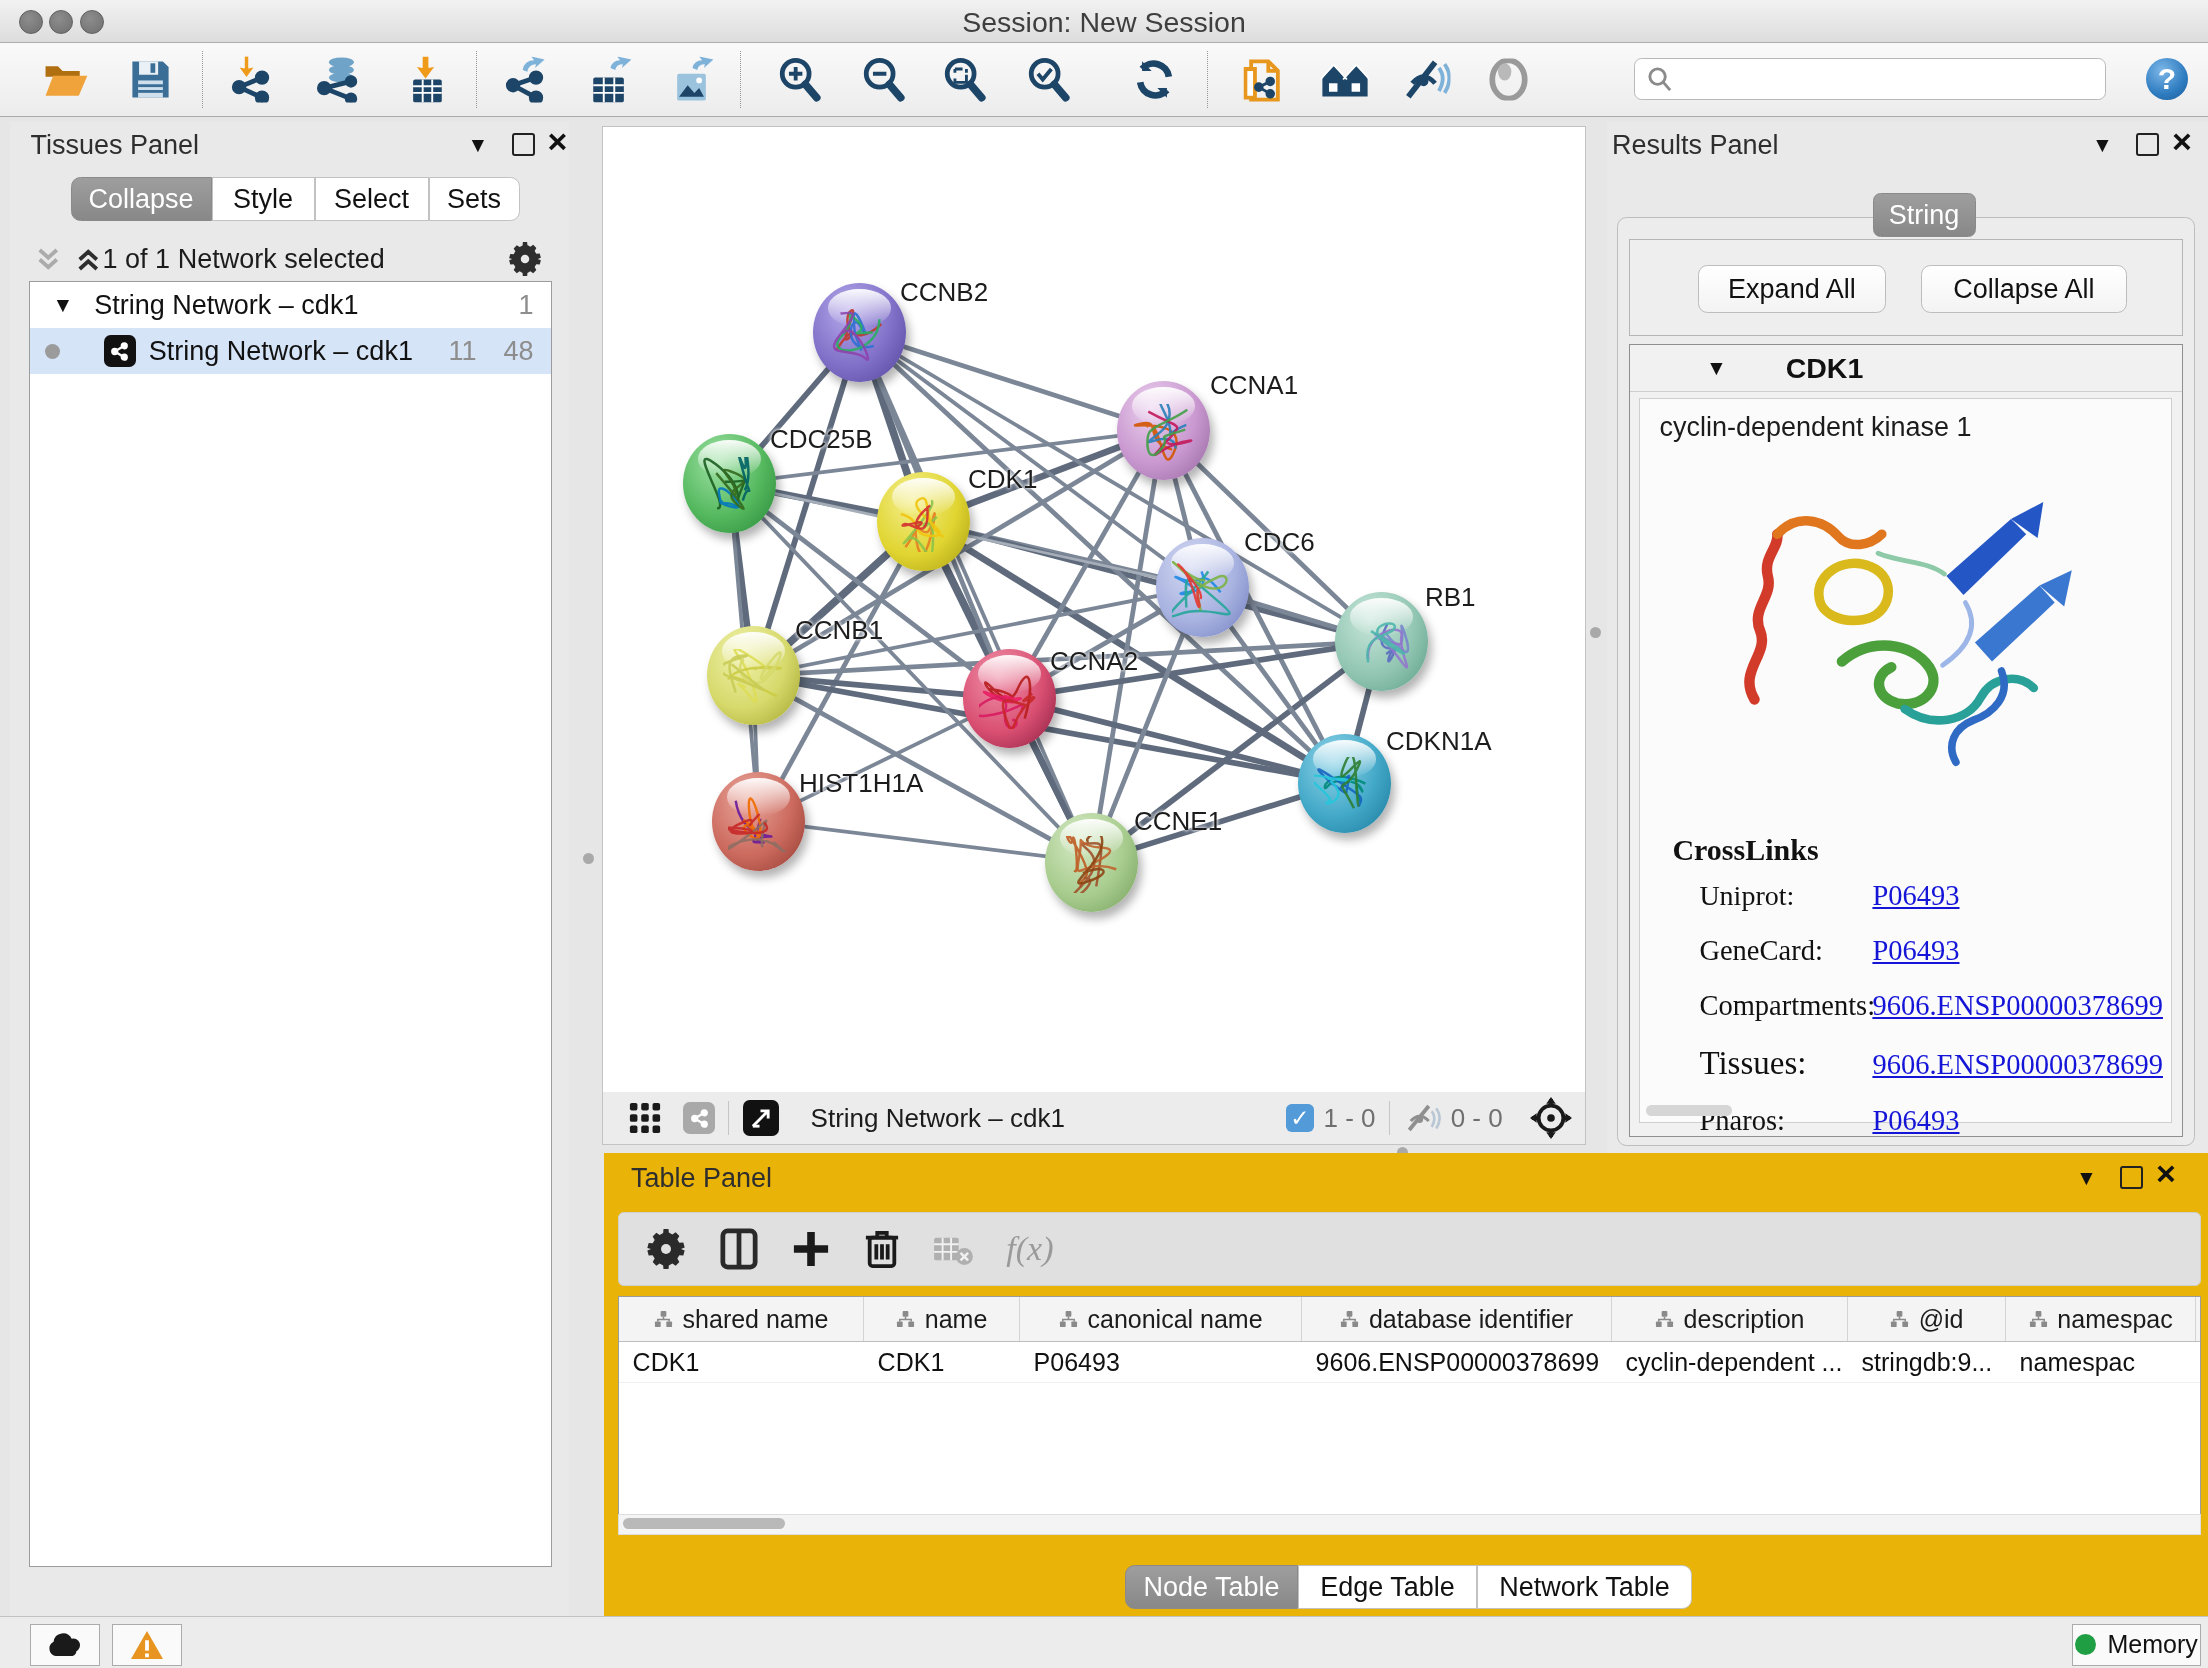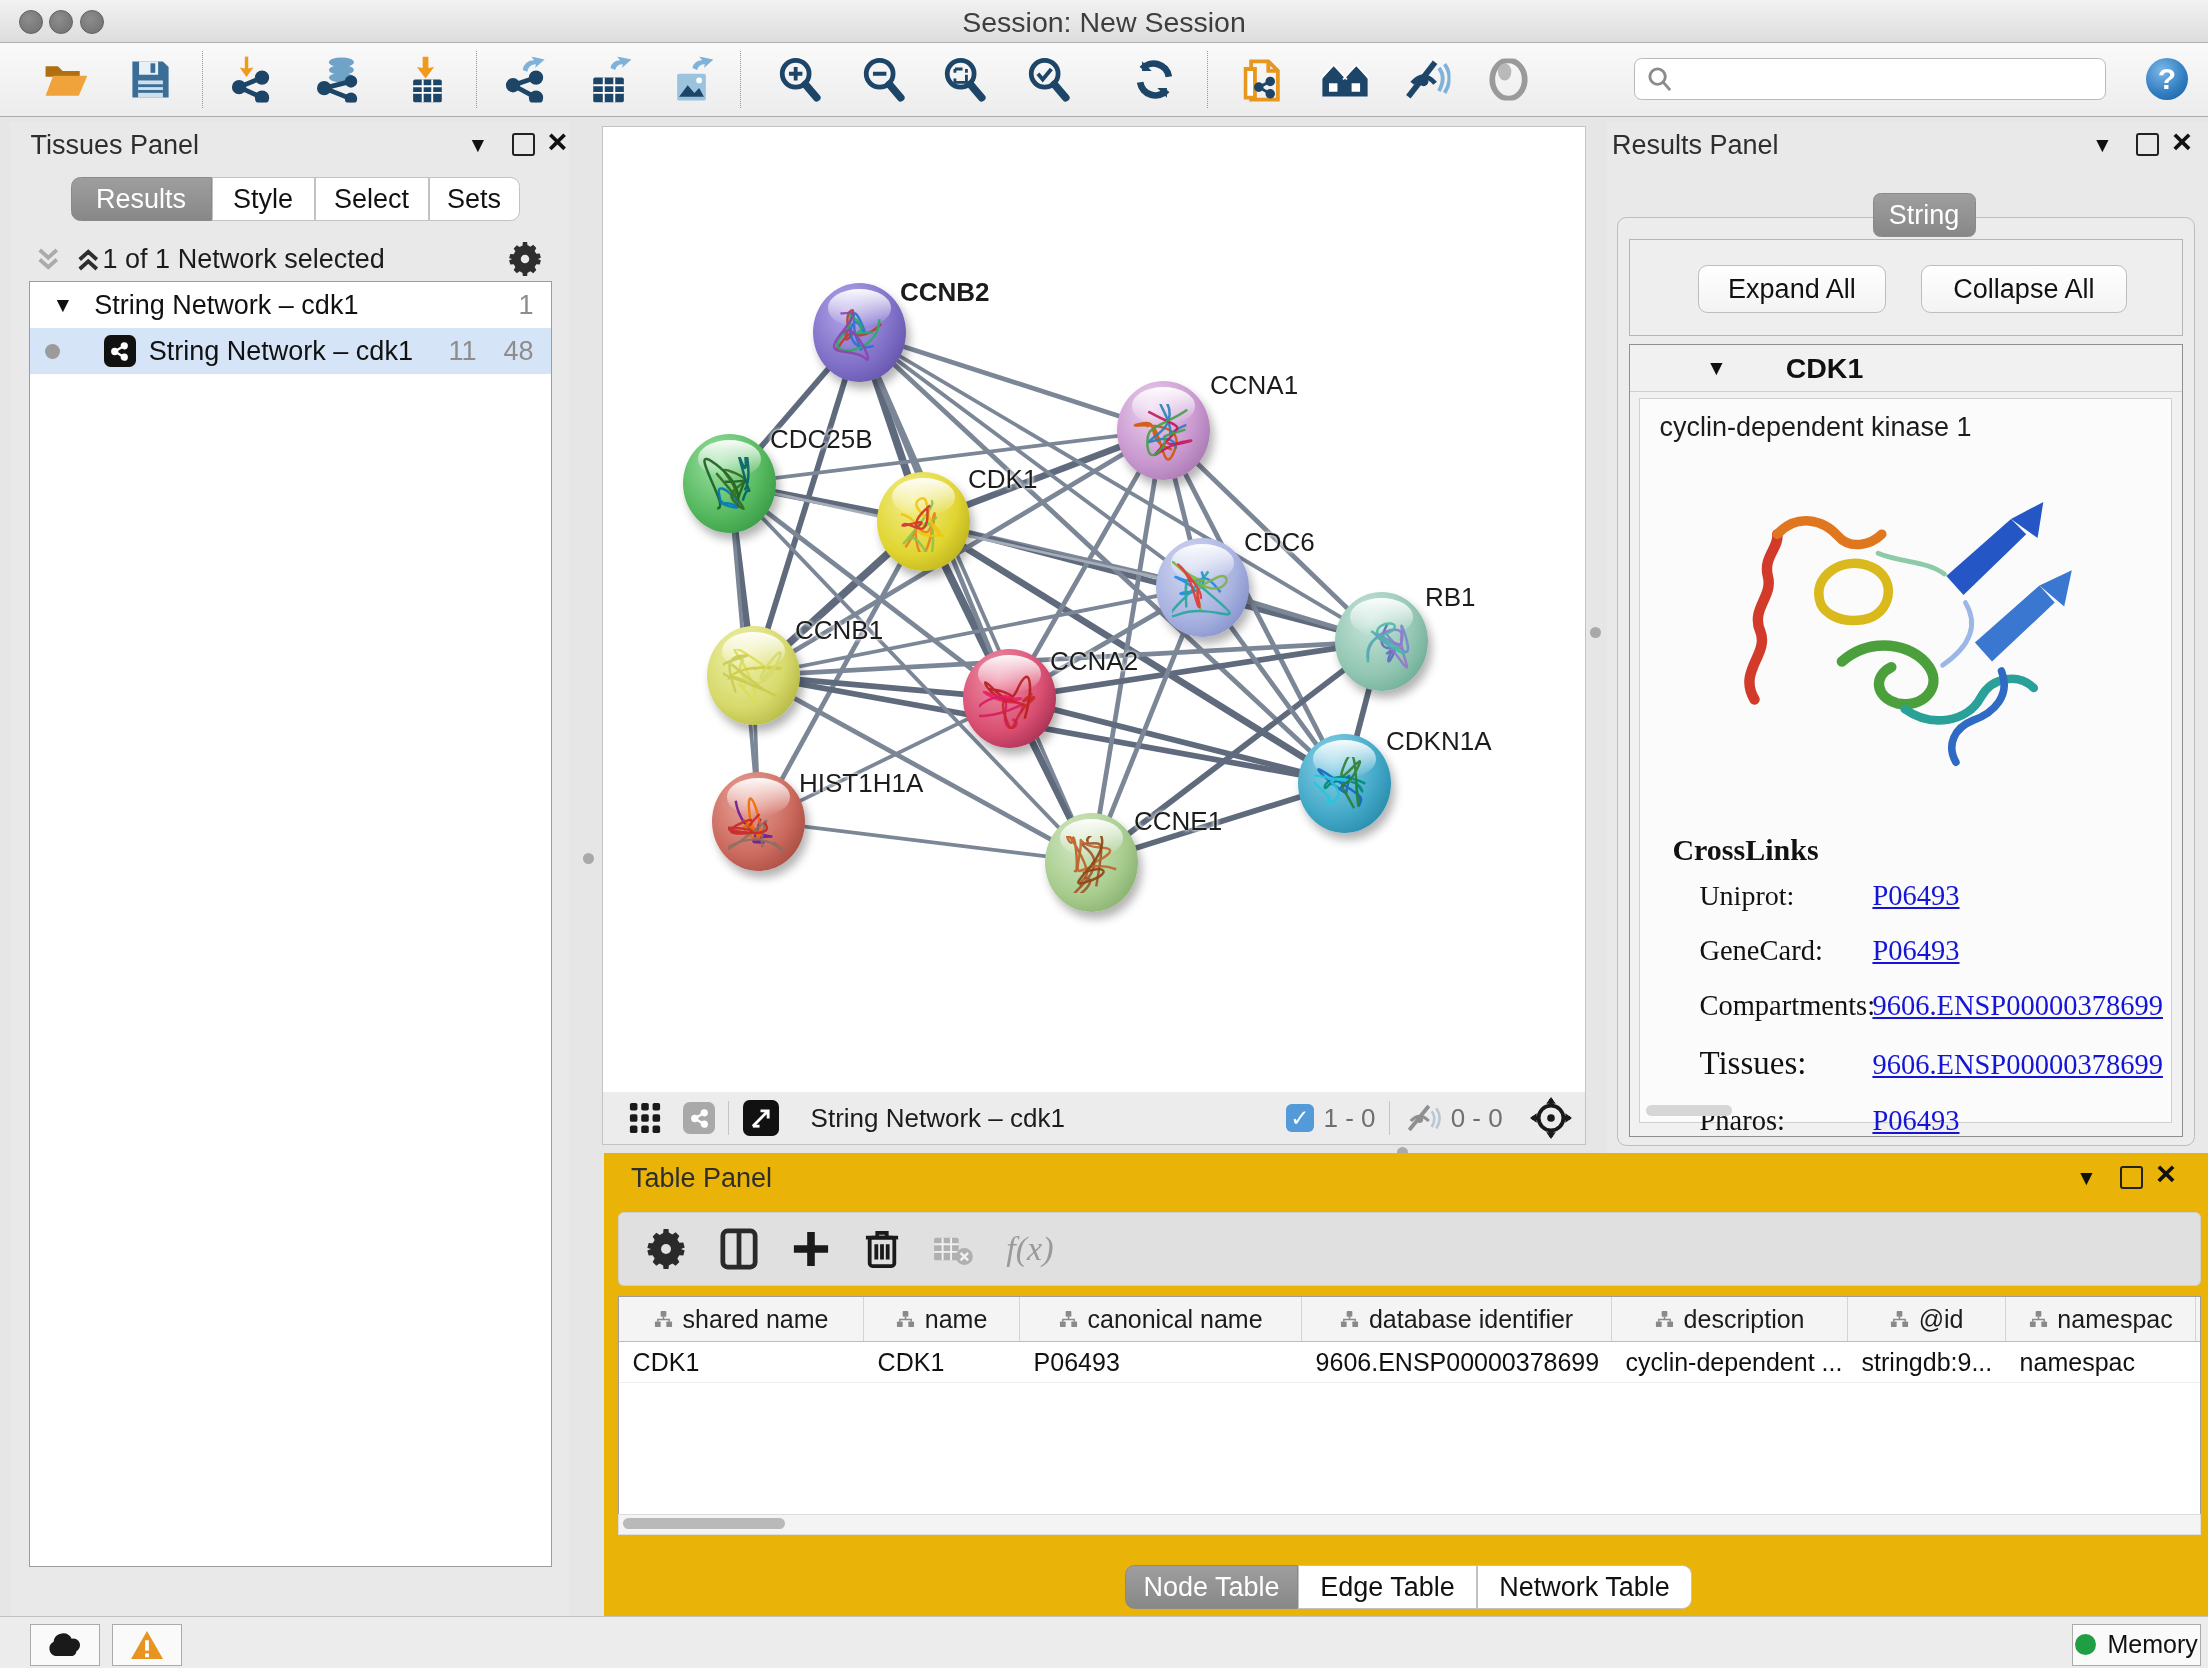--- a/index.html
+++ b/index.html
@@ -260,21 +260,21 @@
     <div class="helpbtn">?</div>
   </div>
 
   <div class="cpanel">
     <div class="panel-title" style="position:absolute;left:21px;top:7.6px">Tissues Panel</div>
     <span class="tri" style="position:absolute;left:458px;top:11.4px">▼</span>
     <span class="minsq" style="position:absolute;left:502px;top:11.4px"></span>
     <span class="closex" style="position:absolute;left:538px;top:9.5px">×</span>
 
     <div style="position:absolute;left:61px;top:55px">
-      <span class="tab active" style="width:141px;border-radius:9.5px 0 0 9.5px">Results</span><span class="tab" style="width:103px">Style</span><span class="tab" style="width:114px">Select</span><span class="tab" style="width:91px;border-radius:0 9.5px 9.5px 0">Sets</span>
+      <span class="tab active" style="width:141px;border-radius:9.5px 0 0 9.5px">Collapse</span><span class="tab" style="width:103px">Style</span><span class="tab" style="width:114px">Select</span><span class="tab" style="width:91px;border-radius:0 9.5px 9.5px 0">Sets</span>
     </div>
 
     <div style="position:absolute;left:19px;top:116px;width:521px;height:42px;display:flex;align-items:center">
       <svg width="28.5" height="27" viewBox="0 0 30 28" style="margin-left:5.7px">
         <path d="M6 4 l9 8 9 -8 M6 14 l9 8 9 -8" stroke="#ababab" stroke-width="4" fill="none"></path>
       </svg>
       <svg width="28.5" height="27" viewBox="0 0 30 28" style="margin-left:11.4px">
         <path d="M6 24 l9 -8 9 8 M6 14 l9 -8 9 8" stroke="#2e2e2e" stroke-width="4" fill="none"></path>
       </svg>
       <span style="flex:1;text-align:left;font-size:27px;color:#1c1c1c">1 of 1 Network selected</span>
@@ -367,21 +367,21 @@
     <div id="nodes" style="position:absolute;left:0;top:0;width:100%;height:100%">
         <div class="node" style="left: 210px; top: 156px; background: radial-gradient(at 38% 28%, rgb(181, 169, 234) 0%, rgb(128, 112, 200) 55%, rgb(85, 69, 156) 96%);">
           <div class="gloss"></div>
           <svg width="61" height="57" viewBox="0 0 64 60" style="position: absolute; left: 16px; top: 23px;">
             <path d="M55,19 C20,50 14,11 23,5 S11,39 19,35 S25,19 8,46" stroke="#c0392b" stroke-width="2.6" fill="none" opacity="0.9"></path>
             <path d="M34,47 C27,27 27,35 26,13 S46,46 34,23 S12,53 47,42" stroke="#2e6fd0" stroke-width="2.6" fill="none" opacity="0.9"></path>
             <path d="M46,28 C9,29 47,31 29,15 S34,10 13,32 S52,54 53,14" stroke="#27ae60" stroke-width="2.6" fill="none" opacity="0.9"></path>
             <path d="M12,8 C28,6 31,6 11,31 S27,43 38,55 S27,13 14,29" stroke="#8e44ad" stroke-width="2.6" fill="none" opacity="0.9"></path>
           </svg>
         </div>
-        <div class="nlabel" style="left: 297px; top: 150px; font-weight: bold;">CCNB2</div>
+        <div class="nlabel" style="left: 297px; top: 150px;">CCNB2</div>
         <div class="node" style="left: 514px; top: 254px; background: radial-gradient(at 38% 28%, rgb(236, 210, 239) 0%, rgb(200, 151, 207) 55%, rgb(150, 103, 159) 96%);">
           <div class="gloss"></div>
           <svg width="61" height="57" viewBox="0 0 64 60" style="position: absolute; left: 16px; top: 23px;">
             <path d="M41,48 C9,38 32,15 7,21 S58,11 44,48 S30,11 14,24" stroke="#d35400" stroke-width="2.6" fill="none" opacity="0.9"></path>
             <path d="M56,22 C24,35 50,42 32,7 S58,7 27,31 S42,21 45,47" stroke="#2980b9" stroke-width="2.6" fill="none" opacity="0.9"></path>
             <path d="M16,8 C52,28 54,18 33,42 S27,46 52,40 S44,46 36,41" stroke="#c2185b" stroke-width="2.6" fill="none" opacity="0.9"></path>
             <path d="M55,27 C15,39 44,30 29,48 S13,37 17,30 S42,17 57,6" stroke="#43a047" stroke-width="2.6" fill="none" opacity="0.9"></path>
           </svg>
         </div>
         <div class="nlabel" style="left: 607px; top: 243px;">CCNA1</div>

